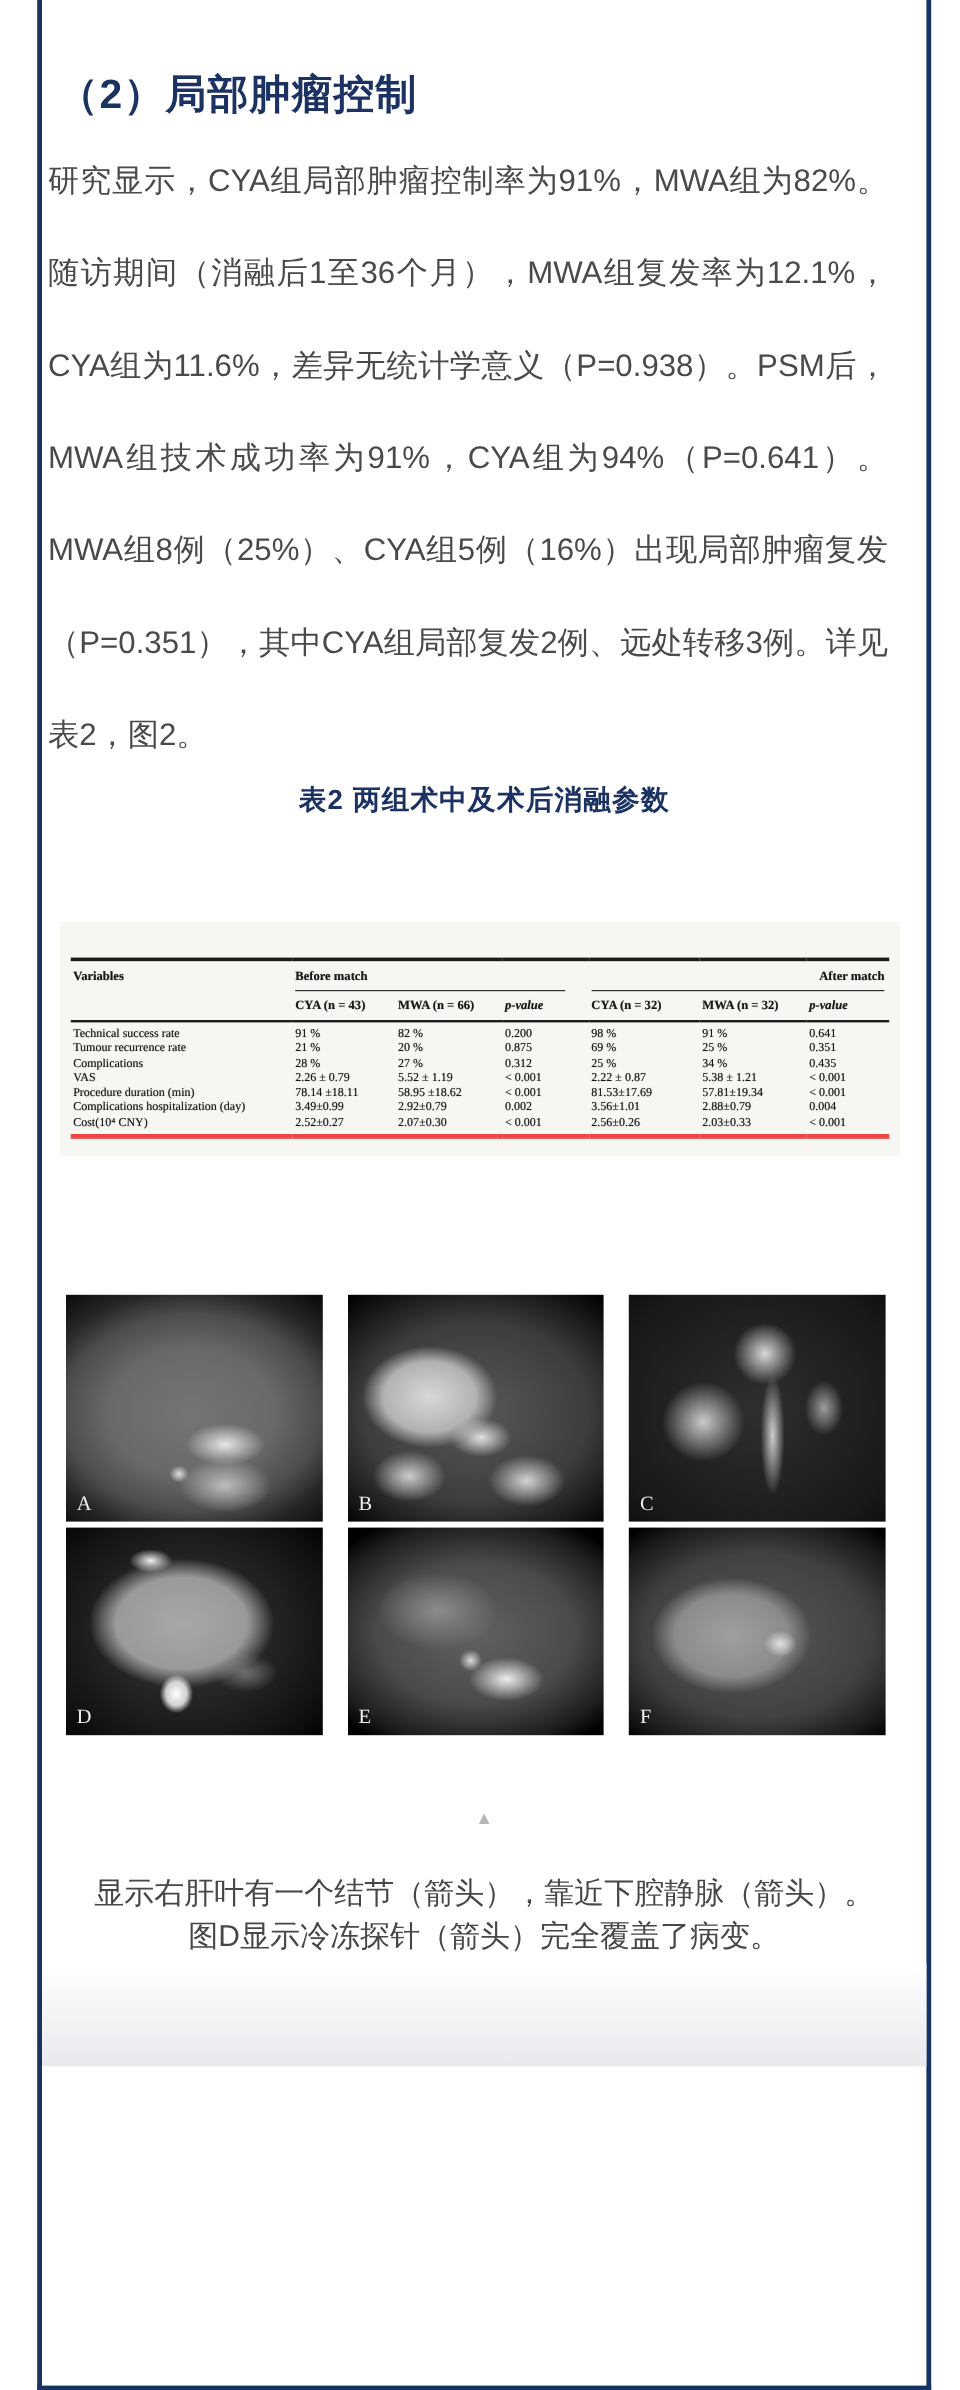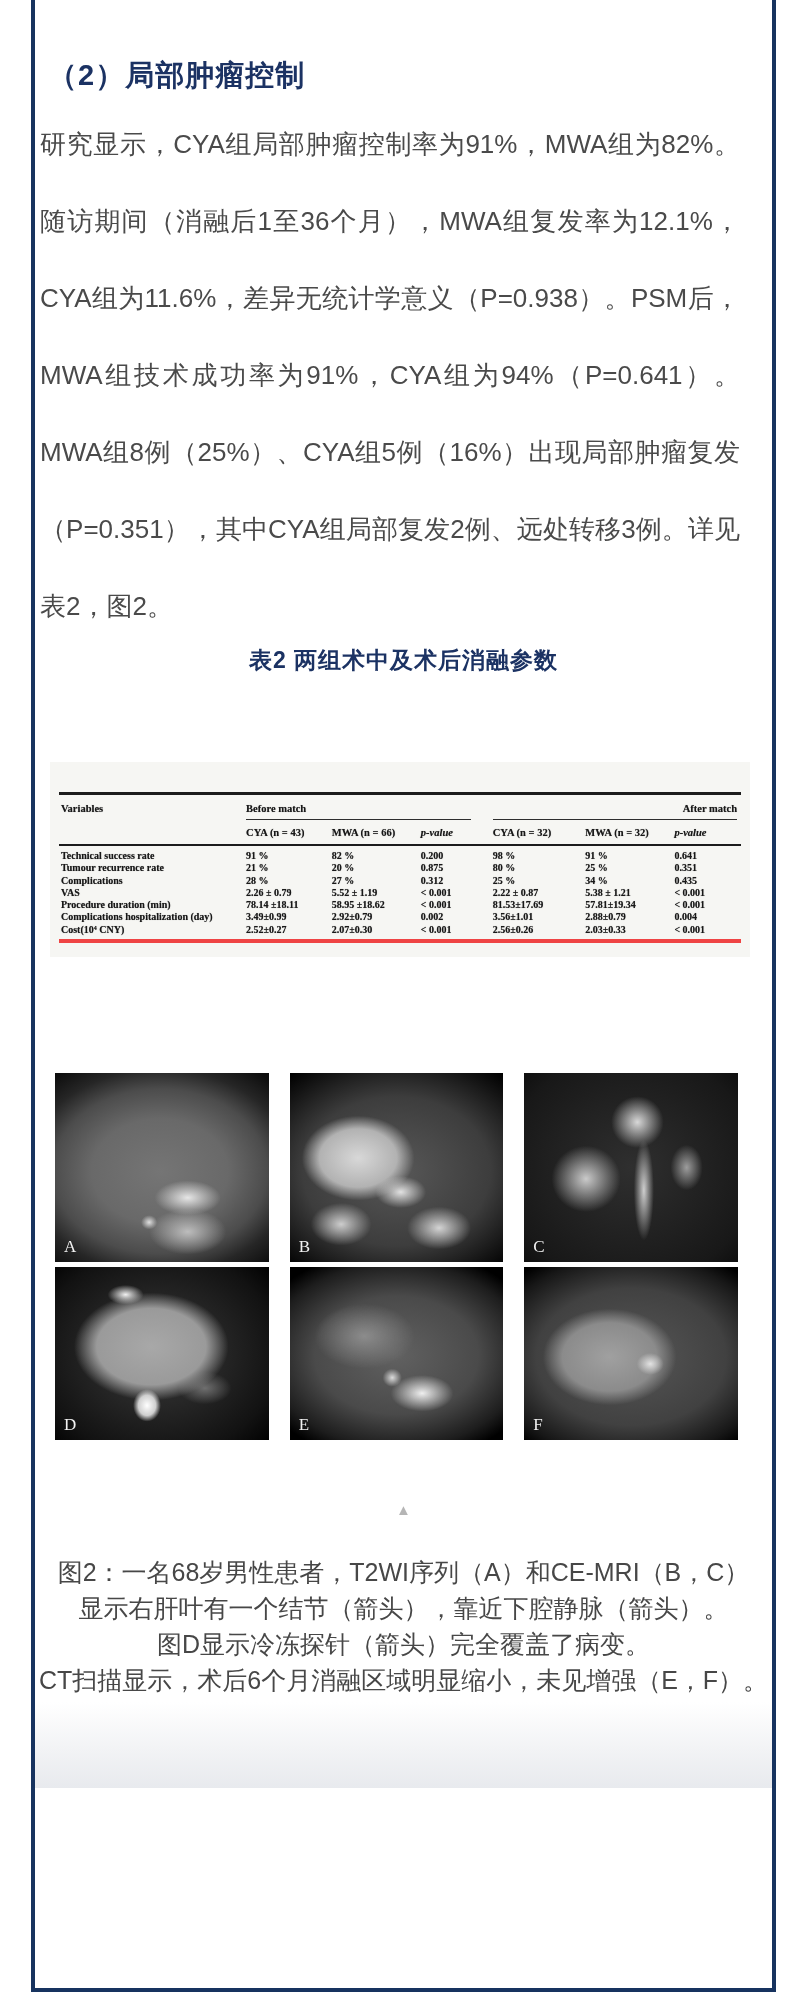--- a/index.html
+++ b/index.html
@@ -8,21 +8,21 @@
     font-family:"Liberation Sans",sans-serif;overflow:hidden;
   }
   .frame{
     position:absolute;top:0;bottom:0;left:31px;right:24px;
     border-left:4px solid #17335f;border-right:4px solid #17335f;border-bottom:4px solid #17335f;
     box-sizing:border-box;background:#ffffff;
   }
   .content{position:relative;width:100%;height:100%;}
 
   .heading{
-    margin:56px 0 0 13px;font-size:29px;font-weight:bold;color:#1b3263;
+    margin:56px 0 0 13px;font-size:34px;font-weight:bold;color:#1b3263;
     letter-spacing:1px;
   }
   .para{
     margin:10px 6px 0 5px;width:700px;font-size:26px;line-height:77px;color:#4a4a4a;
     text-align:justify;text-justify:inter-ideograph;
   }
   .tbl-title{
     text-align:center;font-size:23px;font-weight:bold;color:#1b3263;
     letter-spacing:1px;
   }
@@ -42,21 +42,21 @@
   .scan col.c-a{width:12.5%;} .scan col.c-b{width:13%;} .scan col.c-p1{width:10.5%;}
   .scan col.c-c{width:13.5%;} .scan col.c-d{width:13%;} .scan col.c-p2{width:10%;}
   .scan th{font-weight:bold;font-size:10.5px;text-align:left;padding:2px 2px;}
   .scan th.vars{vertical-align:top;padding-top:8px;border-bottom:2px solid #1c1c1c;}
   .scan .group-inner{border-bottom:1.5px solid #2e2e2e;padding:6px 0 5px 0;margin-right:18px;}
   .scan .group-inner.last{margin-right:2px;text-align:right;}
   .scan tr.sub th{border-bottom:2px solid #1c1c1c;padding:5px 2px 6px 2px;}
   .scan tr.sub th.pv, .scan td.pvv{font-style:italic;}
   .scan tr.sub th.pv{font-style:italic;}
   .scan td{
-    font-size:10px;font-weight:bold;line-height:12.3px;padding:0 2px;vertical-align:middle;
+    font-size:10px;font-weight:normal;line-height:12.3px;padding:0 2px;vertical-align:middle;
     white-space:nowrap;overflow:hidden;
   }
   .scan tbody tr:first-child td{padding-top:4px;}
   .scan tbody tr:last-child td{padding-bottom:3px;border-bottom:4px solid #ef4444;}
 
   
   .figgrid{
     margin:116px 0 0 20px;width:683px;display:grid;
     grid-template-columns:repeat(3,1fr);grid-template-rows:189px 173px;
     column-gap:21px;row-gap:5px;
@@ -160,21 +160,21 @@
               <td>0.200</td>
               <td>98 %</td>
               <td>91 %</td>
               <td>0.641</td>
             </tr>
             <tr>
               <td>Tumour recurrence rate</td>
               <td>21 %</td>
               <td>20 %</td>
               <td>0.875</td>
-              <td>80 %</td>
+              <td>69 %</td>
               <td>25 %</td>
               <td>0.351</td>
             </tr>
             <tr>
               <td>Complications</td>
               <td>28 %</td>
               <td>27 %</td>
               <td>0.312</td>
               <td>25 %</td>
               <td>34 %</td>
@@ -239,22 +239,20 @@
         <div class="panel p-F">
           <span class="plabel">F</span>
         </div>
       </div>
 
     <div class="divider-wrap">
       <span class="arrow">▲</span>
     </div>
 
     <div class="caption">
-        <div class="capline">图2：一名68岁男性患者，T2WI序列（A）和CE-MRI（B，C）</div>
         <div class="capline">显示右肝叶有一个结节（箭头），靠近下腔静脉（箭头）。</div>
         <div class="capline">图D显示冷冻探针（箭头）完全覆盖了病变。</div>
-        <div class="capline">CT扫描显示，术后6个月消融区域明显缩小，未见增强（E，F）。</div>
       </div>
 
     <div class="fadeband"></div>
 
   </div>
 </div>
 
 </body></html>

